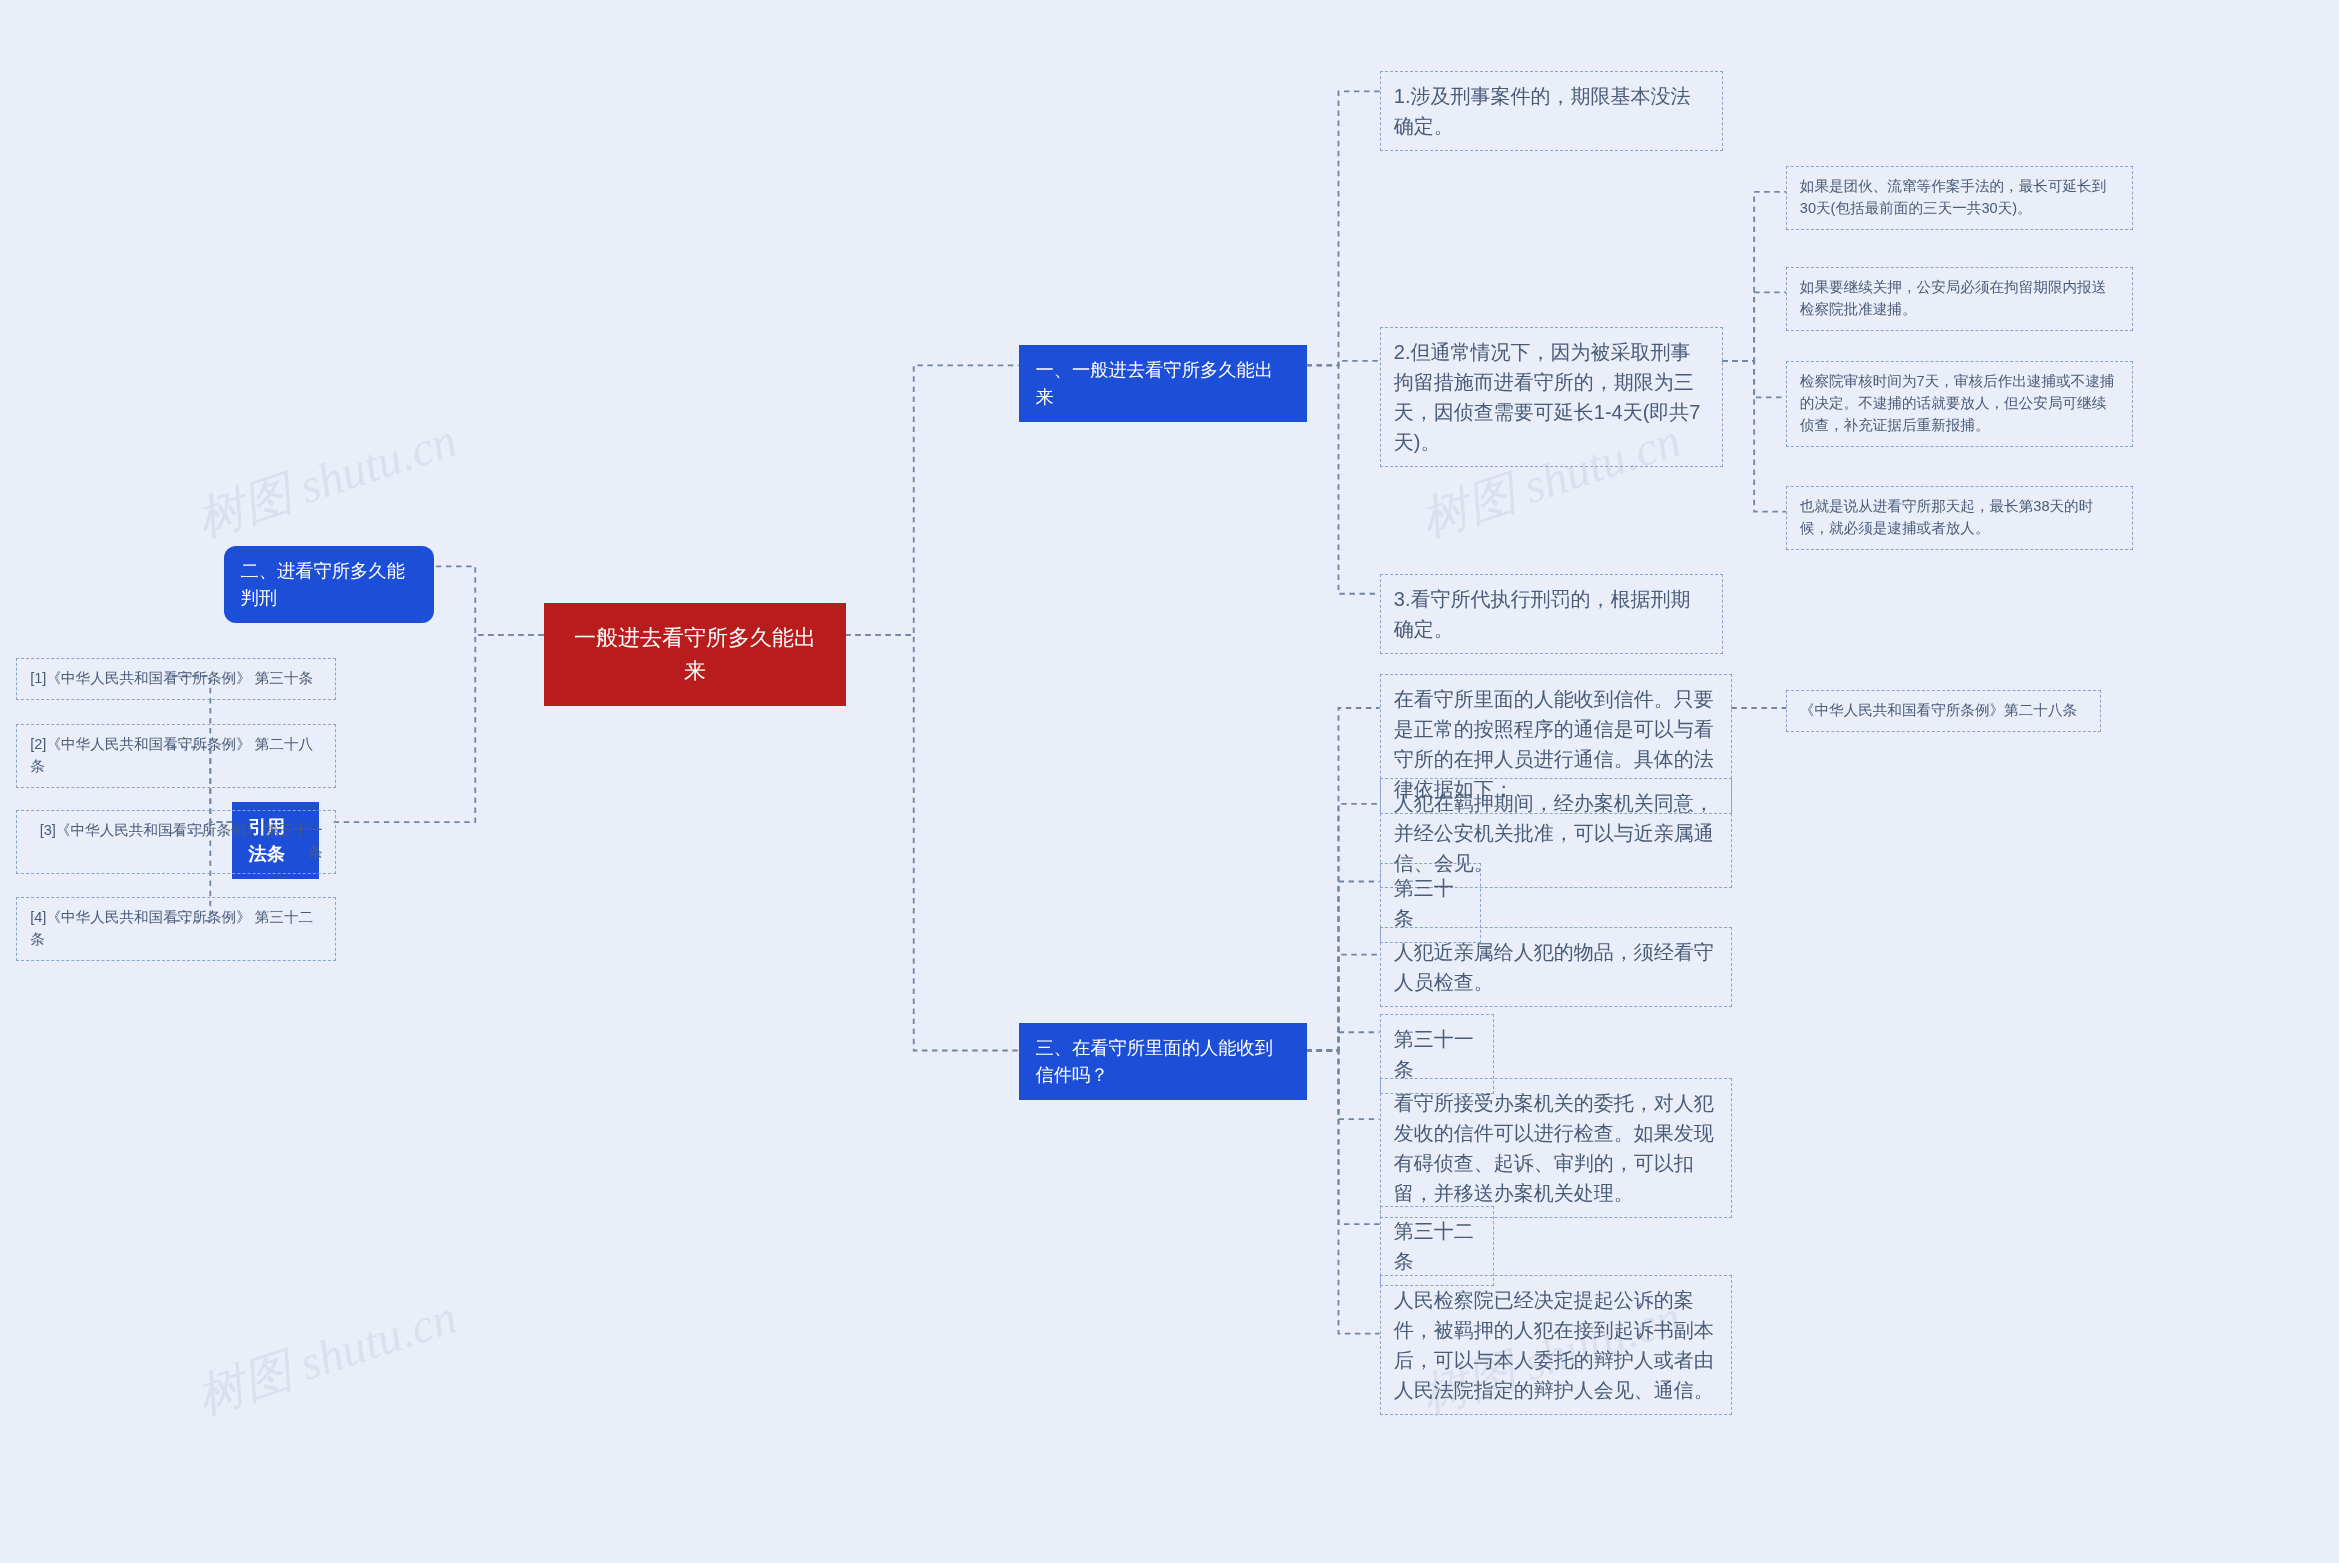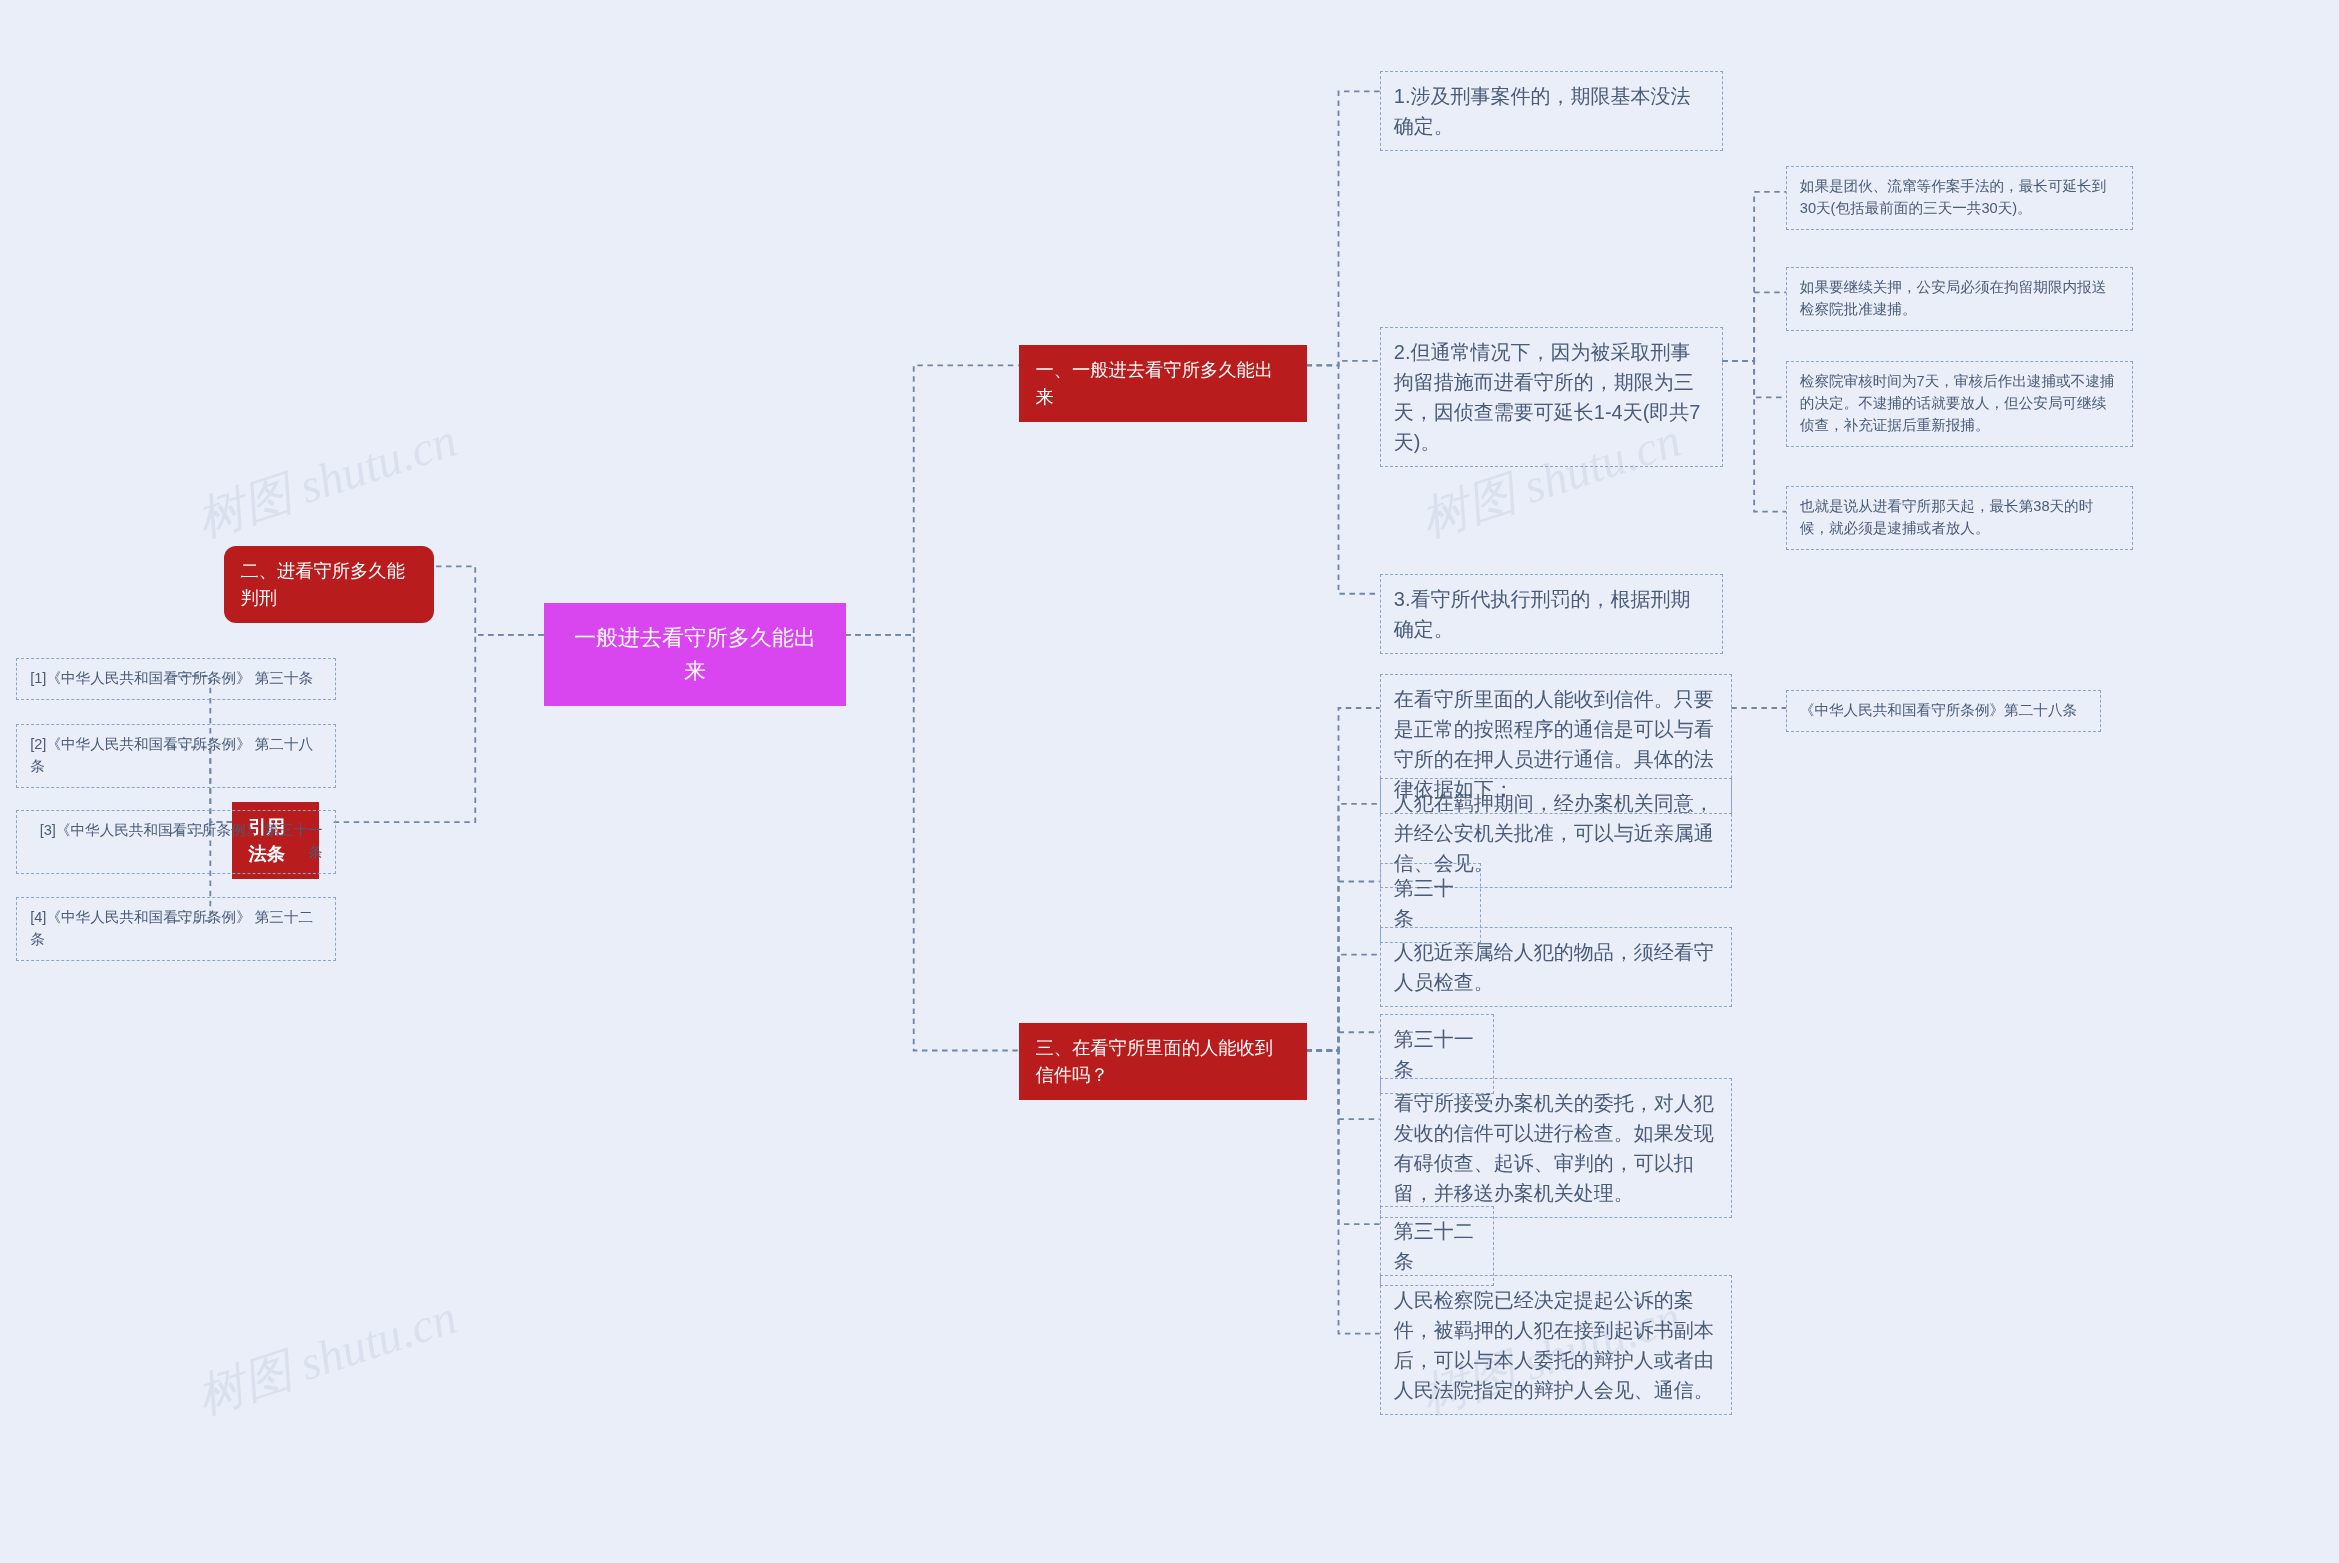--- a/index.html
+++ b/index.html
@@ -10,29 +10,29 @@
     position: relative;
     font-family: "Microsoft YaHei", "PingFang SC", sans-serif;
     overflow: hidden;
   }
   .node {
     position: absolute;
     font-size: 16.4px;
     line-height: 1.5;
   }
   .root-node {
-    background: #d946ef;
+    background: #b91c1c;
     color: #fff;
     text-align: center;
     padding: 18.3px 27.4px;
     font-size: 22px;
     width: 302px;
   }
   .branch-node {
-    background: #b91c1c;
+    background: #1d4ed8;
     color: #fff;
     padding: 11px 16.4px;
     font-size: 18.3px;
   }
   .leaf-node {
     border: 1.8px dashed #8aa5c9;
     color: #4a5b78;
     padding: 9.1px 12.8px;
     font-size: 20px;
     background: transparent;

